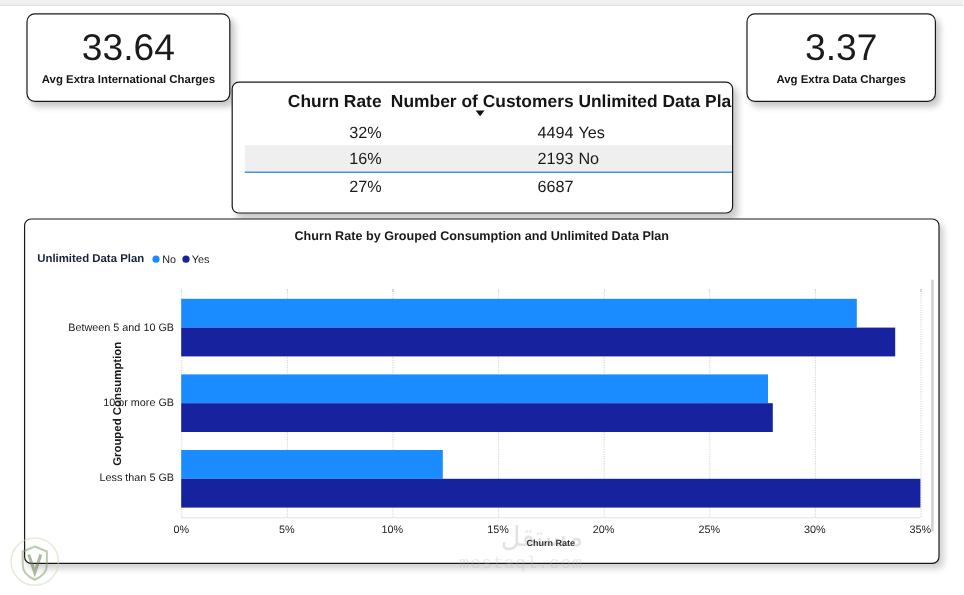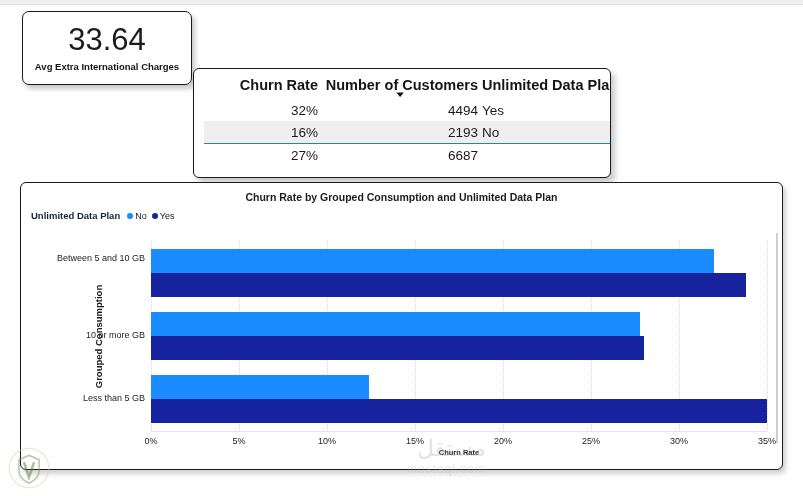--- a/index.html
+++ b/index.html
@@ -220,23 +220,24 @@
     text-align: right;
     pointer-events: none;
     opacity: 0.28;
   }
   .wm-ar {
     font-size: 23px; color: #9a9a9a;
     font-family: "DejaVu Sans", sans-serif;
     line-height: 1;
   }
   .wm-lat {
-    font-size: 12px; color: #b4b4b4;
+    font-size: 14px; color: #b4b4b4;
     letter-spacing: 1px;
     margin-top: 2px;
+    font-family: Liberation Mono, monospace;
   }
   .wm-shield {
     position: absolute;
     left: 8px; top: 447px;
     width: 42px; height: 42px;
     opacity: 0.5;
     pointer-events: none;
   }
 </style>
 </head>
@@ -244,20 +245,24 @@
 
 <div id="canvas">
 
   <div class="top-strip"></div>
 
   <div class="kpi-card" id="kpi-left">
     <div class="kpi-value">33.64</div>
     <div class="kpi-label">Avg Extra International Charges</div>
   </div>
 
+  <div class="kpi-card" id="kpi-right">
+    <div class="kpi-value">3.37</div>
+    <div class="kpi-label">Avg Extra Data Charges</div>
+  </div>
 
   <div id="table-card">
     <table class="data-table">
       <thead>
         <tr>
           <th class="col-churn">
             <span>Churn Rate</span>
           </th>
           <th class="col-count">
             <span>Number of Customers</span>
@@ -323,21 +328,21 @@
         <div class="gridline" style="left: 264px;"></div>
         <div class="xtick" style="left: 264px;">15%</div>
         <div class="gridline" style="left: 352px;"></div>
         <div class="xtick" style="left: 352px; text-align: center;">20%</div>
         <div class="gridline" style="left: 440px;"></div>
         <div class="xtick" style="left: 440px;">25%</div>
         <div class="gridline" style="left: 528px;"></div>
         <div class="xtick" style="left: 528px;">30%</div>
         <div class="gridline" style="left: 616px;"></div>
         <div class="xtick" style="left: 616px;">35%</div>
-        <div class="ytick" style="top: 12px;">Between 5 and 10 GB</div>
+        <div class="ytick" style="top: 27px;">Between 5 and 10 GB</div>
         <div class="bar light" title="Between 5 and 10 GB / No: 32%" style="top: 7.66667px; width: 563.2px; background: rgb(26, 140, 255);"></div>
         <div class="bar dark" title="Between 5 and 10 GB / Yes: 33.8%" style="top: 31.6667px; width: 594.88px; background: rgb(22, 34, 158);"></div>
         <div class="ytick" style="top: 89px;">10 or more GB</div>
         <div class="bar light" title="10 or more GB / No: 27.8%" style="top: 71px; width: 489.28px; background: rgb(26, 140, 255);"></div>
         <div class="bar dark" title="10 or more GB / Yes: 28%" style="top: 95px; width: 492.8px; background: rgb(22, 34, 158);"></div>
         <div class="ytick" style="top: 152.333px; text-align: right;">Less than 5 GB</div>
         <div class="bar light" title="Less than 5 GB / No: 12.4%" style="top: 134.333px; width: 218.24px; background: rgb(26, 140, 255);"></div>
         <div class="bar dark" title="Less than 5 GB / Yes: 35%" style="top: 158.333px; width: 616px; background: rgb(22, 34, 158);"></div>
       </div>
   </div>

